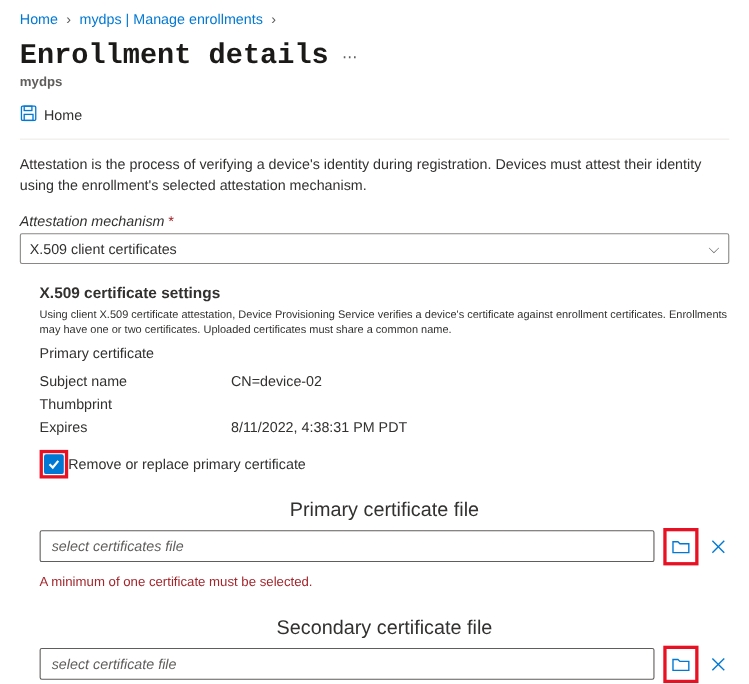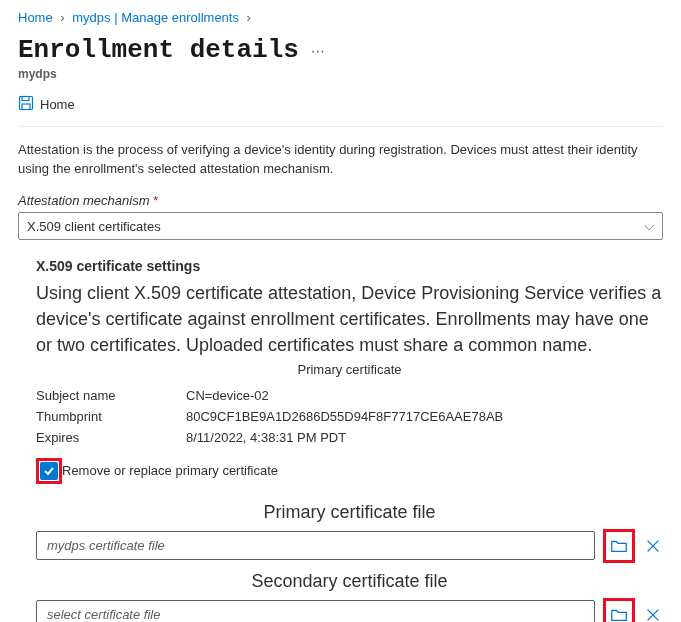--- a/index.html
+++ b/index.html
@@ -29,23 +29,23 @@
   .field-label { font-size: 13px; margin-bottom: 4px; font-style: italic; }
   .req { color: #a4262c; margin-left: 3px; }
   .select-box {
     width: 100%; border: 1px solid #8a8886; border-radius: 2px;
     padding: 5px 8px; font-size: 13px; background: #fff;
     display:flex; justify-content:space-between; align-items:flex-end;
   }
   .chev { color:#605e5c; }
   .indent { margin-left: 18px; margin-top: 18px; }
   .section-h { font-weight: 600; font-size: 14px; margin-bottom: 6px; }
-  .section-desc { font-size: 18px; line-height: 1.45; }
-  .plain-label { font-size: 13px; margin-bottom: 8px; margin-top: 4px; text-align: center; }
-  .kv-row { display:flex; font-size:13px; padding: 3px 0; }
+  .section-desc { font-size: 10px; line-height: 1.45; }
+  .plain-label { font-size: 13px; margin-bottom: 8px; margin-top: 4px; }
+  .kv-row { display:flex; font-size:13px; padding: 3px 0; gap: 24px; }
   .kv-key { width: 150px; }
   .kv-val { flex: 1; }
   .checkbox-row { display:flex; align-items:center; gap:0; margin-top:10px; margin-bottom:18px; position:relative; }
   .cb-hl { border: 3px solid #e3008c; padding: 1px; display:inline-flex; }
   .cb-hl-red { border-color: #e81123; }
   .checkbox {
     width: 18px; height: 18px; background:#0078d4; border-radius:2px;
     display:flex; align-items:center; justify-content:center;
     color:#fff; font-size:12px; font-weight:bold;
   }
@@ -106,56 +106,56 @@
   <p class="section-desc">Using client X.509 certificate attestation, Device Provisioning Service verifies a device's certificate against enrollment certificates. Enrollments may have one or two certificates. Uploaded certificates must share a common name.</p>
 
   <div class="plain-label">Primary certificate</div>
 
   <div class="kv-row">
     <div class="kv-key">Subject name</div>
     <div class="kv-val">CN=device-02</div>
   </div>
   <div class="kv-row">
     <div class="kv-key">Thumbprint</div>
-    <div class="kv-val">80C9CF1BE9A1D2686D55D94F8F7717CE6AAE78AB</div>
   </div>
   <div class="kv-row">
     <div class="kv-key">Expires</div>
     <div class="kv-val">8/11/2022, 4:38:31 PM PDT</div>
   </div>
 
   <div class="checkbox-row">
     <span class="cb-hl cb-hl-red">
       <span class="checkbox">
         <svg viewBox="0 0 12 12" width="12" height="12">
             <path d="M2 6 L5 9 L10 3" stroke="#fff" stroke-width="2" fill="none"></path>
           </svg>
       </span>
     </span>
     <span>Remove or replace primary certificate</span>
   </div>
 
   <div class="file-section">
     <div class="file-group-label">Primary certificate file</div>
     <div class="file-row">
-      <div class="file-input">mydps certificate file</div>
+      <div class="file-input">select certificates file</div>
       <span class="hl-box">
         <span class="icon-btn">
           <svg viewBox="0 0 20 20" fill="none" stroke="#0078d4" stroke-width="1.4">
             <path d="M2 5 h5 l2 2 h9 v9 H2 z"></path>
           </svg>
         </span>
       </span>
       <span class="icon-btn">
         <svg viewBox="0 0 20 20" stroke="#0078d4" stroke-width="1.4">
           <line x1="4" y1="4" x2="16" y2="16"></line>
             <line x1="16" y1="4" x2="4" y2="16"></line>
         </svg>
       </span>
     </div>
+    <div class="error-text">A minimum of one certificate must be selected.</div>
   </div>
 
   <div class="file-section secondary-block">
     <div class="file-group-label">Secondary certificate file</div>
     <div class="file-row">
       <div class="file-input">select certificate file</div>
       <span class="hl-box">
         <span class="icon-btn">
           <svg viewBox="0 0 20 20" fill="none" stroke="#0078d4" stroke-width="1.4">
             <path d="M2 5 h5 l2 2 h9 v9 H2 z"></path>

